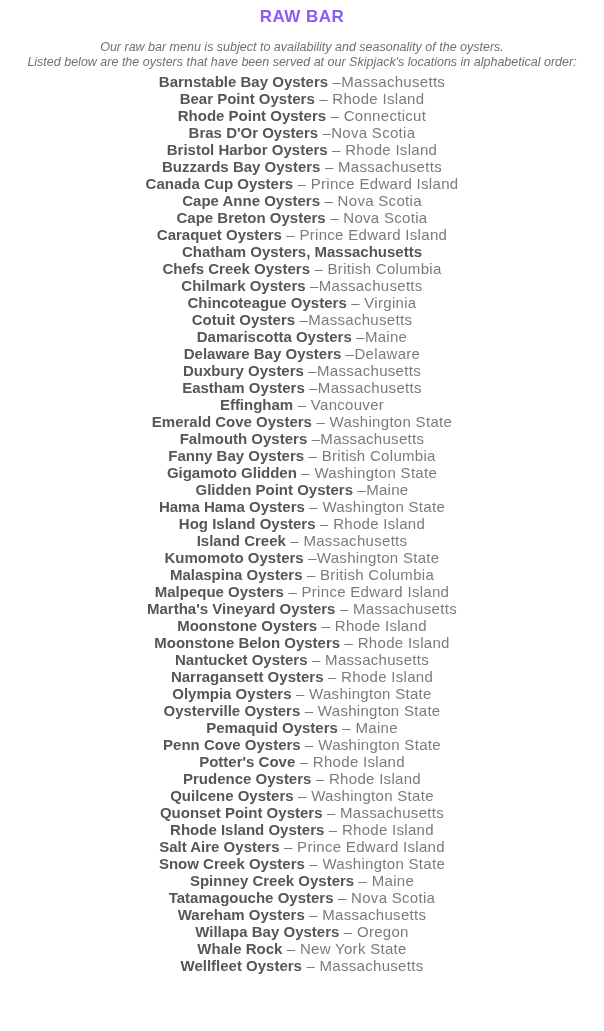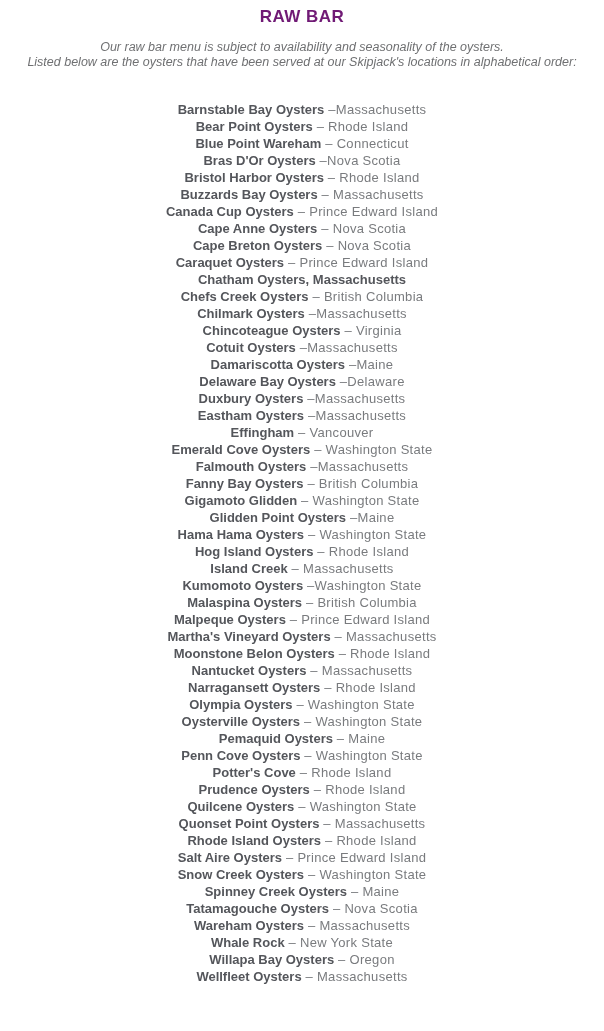--- a/index.html
+++ b/index.html
@@ -13,33 +13,33 @@
     font-family: "Liberation Sans", sans-serif;
     text-align: center;
     overflow: hidden;
   }
   .page-title {
     margin: 0;
     padding-top: 7px;
     font-size: 17px;
     font-weight: bold;
     letter-spacing: 0.5px;
-    color: #701a75;
+    color: #8b5cf6;
   }
   .subtitle {
     margin-top: 13px;
     font-style: italic;
     font-size: 12.5px;
     line-height: 14.5px;
     color: #6f7072;
     white-space: nowrap;
   }
   .oyster-list {
-    margin-top: 32px;
-    font-size: 13px;
+    margin-top: 4px;
+    font-size: 15px;
     line-height: 17px;
     white-space: nowrap;
   }
   .oname {
     font-weight: bold;
     color: #54565b;
   }
   .oloc {
     font-weight: normal;
     color: #797b7e;
@@ -52,21 +52,21 @@
 <h1 class="page-title">RAW BAR</h1>
 
 <div class="subtitle">
   <div>Our raw bar menu is subject to availability and seasonality of the oysters.</div>
   <div>Listed below are the oysters that have been served at our Skipjack's locations in alphabetical order:</div>
 </div>
 
 <div class="oyster-list">
     <div class="line"><span class="oname">Barnstable Bay Oysters</span><span class="oloc"> –Massachusetts</span></div>
     <div class="line"><span class="oname">Bear Point Oysters</span><span class="oloc"> – Rhode Island</span></div>
-    <div class="line"><span class="oname">Blue Point Wareham</span><span class="oloc"> – Connecticut</span></div>
+    <div class="line"><span class="oname">Rhode Point Oysters</span><span class="oloc"> – Connecticut</span></div>
     <div class="line"><span class="oname">Bras D'Or Oysters</span><span class="oloc"> –Nova Scotia</span></div>
     <div class="line"><span class="oname">Bristol Harbor Oysters</span><span class="oloc"> – Rhode Island</span></div>
     <div class="line"><span class="oname">Buzzards Bay Oysters</span><span class="oloc"> – Massachusetts</span></div>
     <div class="line"><span class="oname">Canada Cup Oysters</span><span class="oloc"> – Prince Edward Island</span></div>
     <div class="line"><span class="oname">Cape Anne Oysters</span><span class="oloc"> – Nova Scotia</span></div>
     <div class="line"><span class="oname">Cape Breton Oysters</span><span class="oloc"> – Nova Scotia</span></div>
     <div class="line"><span class="oname">Caraquet Oysters</span><span class="oloc"> – Prince Edward Island</span></div>
     <div class="line"><span class="oname">Chatham Oysters, Massachusetts</span></div>
     <div class="line"><span class="oname">Chefs Creek Oysters</span><span class="oloc"> – British Columbia</span></div>
     <div class="line"><span class="oname">Chilmark Oysters</span><span class="oloc"> –Massachusetts</span></div>
@@ -82,33 +82,34 @@
     <div class="line"><span class="oname">Fanny Bay Oysters</span><span class="oloc"> – British Columbia</span></div>
     <div class="line"><span class="oname">Gigamoto Glidden</span><span class="oloc"> – Washington State</span></div>
     <div class="line"><span class="oname">Glidden Point Oysters</span><span class="oloc"> –Maine</span></div>
     <div class="line"><span class="oname">Hama Hama Oysters</span><span class="oloc"> – Washington State</span></div>
     <div class="line"><span class="oname">Hog Island Oysters</span><span class="oloc"> – Rhode Island</span></div>
     <div class="line"><span class="oname">Island Creek</span><span class="oloc"> – Massachusetts</span></div>
     <div class="line"><span class="oname">Kumomoto Oysters</span><span class="oloc"> –Washington State</span></div>
     <div class="line"><span class="oname">Malaspina Oysters</span><span class="oloc"> – British Columbia</span></div>
     <div class="line"><span class="oname">Malpeque Oysters</span><span class="oloc"> – Prince Edward Island</span></div>
     <div class="line"><span class="oname">Martha's Vineyard Oysters</span><span class="oloc"> – Massachusetts</span></div>
+    <div class="line"><span class="oname">Moonstone Oysters</span><span class="oloc"> – Rhode Island</span></div>
     <div class="line"><span class="oname">Moonstone Belon Oysters</span><span class="oloc"> – Rhode Island</span></div>
     <div class="line"><span class="oname">Nantucket Oysters</span><span class="oloc"> – Massachusetts</span></div>
     <div class="line"><span class="oname">Narragansett Oysters</span><span class="oloc"> – Rhode Island</span></div>
     <div class="line"><span class="oname">Olympia Oysters</span><span class="oloc"> – Washington State</span></div>
     <div class="line"><span class="oname">Oysterville Oysters</span><span class="oloc"> – Washington State</span></div>
     <div class="line"><span class="oname">Pemaquid Oysters</span><span class="oloc"> – Maine</span></div>
     <div class="line"><span class="oname">Penn Cove Oysters</span><span class="oloc"> – Washington State</span></div>
     <div class="line"><span class="oname">Potter's Cove</span><span class="oloc"> – Rhode Island</span></div>
     <div class="line"><span class="oname">Prudence Oysters</span><span class="oloc"> – Rhode Island</span></div>
     <div class="line"><span class="oname">Quilcene Oysters</span><span class="oloc"> – Washington State</span></div>
     <div class="line"><span class="oname">Quonset Point Oysters</span><span class="oloc"> – Massachusetts</span></div>
     <div class="line"><span class="oname">Rhode Island Oysters</span><span class="oloc"> – Rhode Island</span></div>
     <div class="line"><span class="oname">Salt Aire Oysters</span><span class="oloc"> – Prince Edward Island</span></div>
     <div class="line"><span class="oname">Snow Creek Oysters</span><span class="oloc"> – Washington State</span></div>
     <div class="line"><span class="oname">Spinney Creek Oysters</span><span class="oloc"> – Maine</span></div>
     <div class="line"><span class="oname">Tatamagouche Oysters</span><span class="oloc"> – Nova Scotia</span></div>
     <div class="line"><span class="oname">Wareham Oysters</span><span class="oloc"> – Massachusetts</span></div>
+    <div class="line"><span class="oname">Willapa Bay Oysters</span><span class="oloc"> – Oregon</span></div>
     <div class="line"><span class="oname">Whale Rock</span><span class="oloc"> – New York State</span></div>
-    <div class="line"><span class="oname">Willapa Bay Oysters</span><span class="oloc"> – Oregon</span></div>
     <div class="line"><span class="oname">Wellfleet Oysters</span><span class="oloc"> – Massachusetts</span></div>
   </div>
 
 </body></html>

